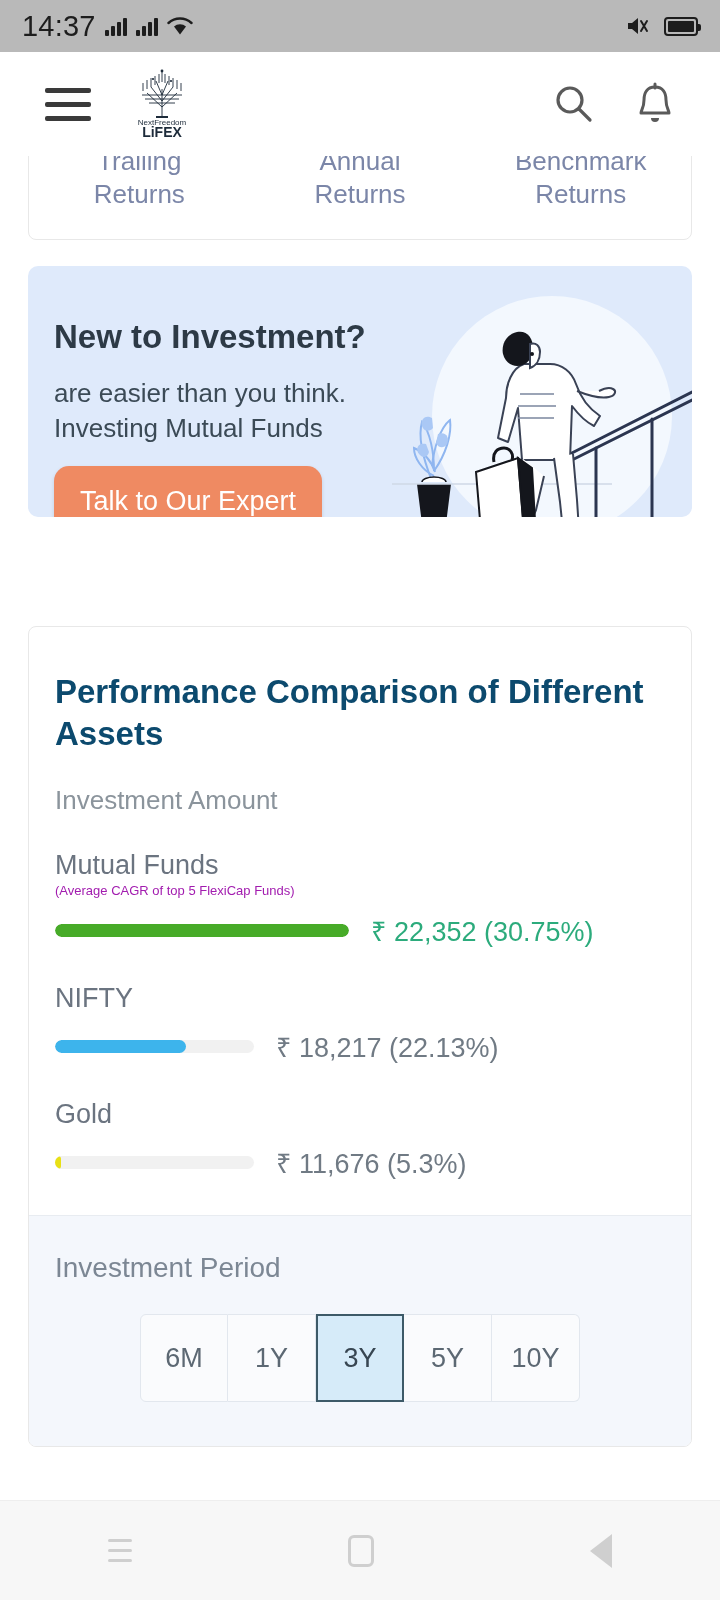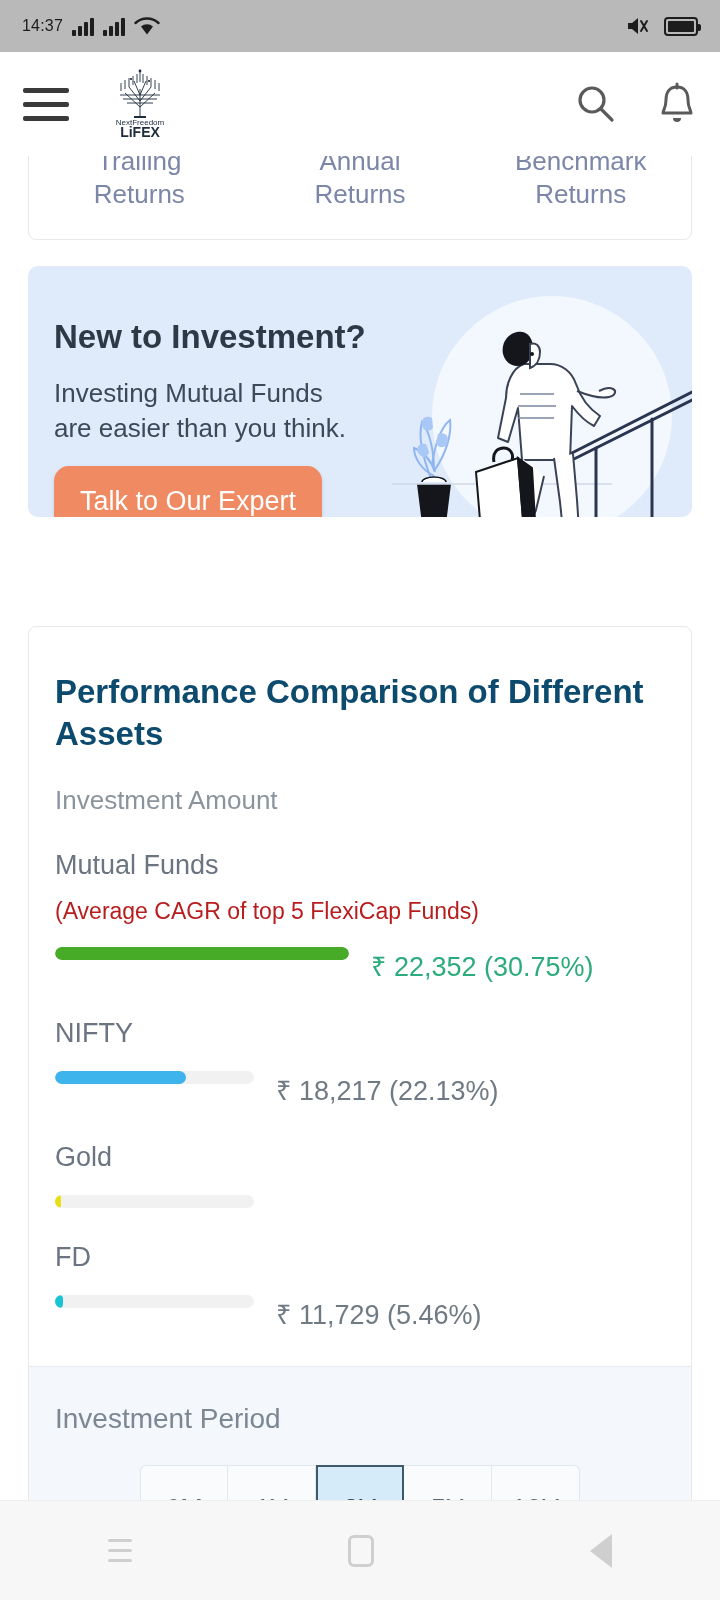--- a/index.html
+++ b/index.html
@@ -11,42 +11,42 @@
   }
   .screen { position: relative; width: 720px; height: 1600px; background: #ffffff; }
 
   
   .statusbar {
     height: 52px; background: #b9b9b9;
     display: flex; align-items: center; justify-content: space-between;
     padding: 0 22px;
   }
   .status-left { display: flex; align-items: center; gap: 9px; }
-  .status-time { font-size: 16px; color: #1d1d1d; letter-spacing: .2px; }
+  .status-time { font-size: 29px; color: #1d1d1d; letter-spacing: .2px; }
   .status-right { display: flex; align-items: center; gap: 14px; }
   .bars { display: flex; align-items: flex-end; gap: 2px; height: 20px; }
   .bars i { display: block; width: 4px; background: #1d1d1d; border-radius: 1px; }
   .bars i:nth-child(1) { height: 6px; }
   .bars i:nth-child(2) { height: 10px; }
   .bars i:nth-child(3) { height: 14px; }
   .bars i:nth-child(4) { height: 18px; }
   .battery {
     width: 34px; height: 19px; border: 2px solid #1d1d1d; border-radius: 4px;
     position: relative; padding: 2px;
   }
   .battery::after {
     content: ""; position: absolute; right: -5px; top: 5px;
     width: 3px; height: 7px; background: #1d1d1d; border-radius: 0 2px 2px 0;
   }
   .battery span { display: block; height: 100%; background: #1d1d1d; border-radius: 1px; }
 
   
   .appbar {
     height: 104px; background: #fff;
-    display: flex; align-items: center; padding: 0 23px;
+    display: flex; align-items: center; padding: 0 45px;
     position: relative; z-index: 5;
   }
   .hamburger { width: 46px; display: flex; flex-direction: column; gap: 9px; cursor: pointer; }
   .hamburger span { display: block; height: 5px; background: #3a3a3a; border-radius: 2px; }
   .logo-wrap { margin-left: 38px; width: 66px; height: 74px; display: flex; align-items: center; }
   .appbar-actions { margin-left: auto; display: flex; align-items: center; gap: 40px; }
 
   
   .content { position: absolute; top: 156px; left: 0; right: 0; bottom: 120px; background: #fff; }
 
@@ -87,22 +87,22 @@
   .field-label { margin-top: 30px; font-size: 26px; color: #8b949c; }
   .select-box {
     margin-top: 14px; height: 66px; border: 1px solid #e3e6e8; border-radius: 5px;
     display: flex; align-items: center; padding: 0 22px; cursor: pointer; background: #fff;
   }
   .select-value { font-size: 28px; color: #475057; }
   .chev { margin-left: auto; }
 
   .asset { margin-top: 34px; }
   .asset-name { font-size: 27px; color: #6b7480; }
-  .asset-note { font-size: 23px; color: #b91c1c; margin-top: 17px; }
-  .asset-row { display: flex; align-items: flex-start; margin-top: 22px; }
+  .asset-note { font-size: 13px; color: #a21caf; margin-top: 2px; }
+  .asset-row { display: flex; align-items: center; margin-top: 14px; }
   .track { width: 199px; height: 13px; background: #f1f1f1; border-radius: 7px; overflow: hidden; flex: none; }
   .fill { height: 100%; border-radius: 7px; }
   .asset-value { margin-left: 22px; font-size: 27px; white-space: nowrap; }
   .asset-value.accent { color: #2cab7c; }
   .asset-value.muted { color: #707a84; }
 
   
   .period { background: #f4f7fc; border-top: 1px solid #e8ecf1; padding: 36px 26px 44px 26px; }
   .period-label { font-size: 28px; color: #7c8794; }
   .seg { margin-top: 30px; display: flex; justify-content: center; }
@@ -212,22 +212,22 @@
       </div>
       <div class="returns-tab">
         <div>Benchmark</div>
         <div>Returns</div>
       </div>
     </div>
 
     <div class="promo">
       <div class="promo-title">New to Investment?</div>
       <div class="promo-sub">
+        <div>are easier than you think.</div>
         <div>Investing Mutual Funds</div>
-        <div>are easier than you think.</div>
       </div>
       <button class="promo-btn">Talk to Our Expert</button>
 
       <svg class="promo-art" viewBox="0 0 320 333">
         <circle cx="180" cy="150" r="120" fill="#f3f8fe"></circle>
 
         <g stroke="#8fb6f0" stroke-width="2" fill="none">
           <path d="M60 215 C50 190 46 170 50 156 C58 166 62 186 62 205"></path>
           <path d="M62 205 C74 188 80 168 78 154 C68 162 62 182 60 200"></path>
           <path d="M62 210 C50 204 42 192 42 182 C52 186 60 196 63 206"></path>
@@ -303,32 +303,24 @@
             <div class="asset-value muted">₹ 18,217 (22.13%)</div>
           </div>
         </div>
 
         <div class="asset">
           <div class="asset-name">Gold</div>
           <div class="asset-row">
             <div class="track">
               <div class="fill" style="width:3%;background:#e8e014"></div>
             </div>
+            <div class="asset-value muted">₹ 11,676 (5.3%)</div>
           </div>
         </div>
 
-        <div class="asset">
-          <div class="asset-name">FD</div>
-          <div class="asset-row">
-            <div class="track">
-              <div class="fill" style="width:4%;background:#19c3d6"></div>
-            </div>
-            <div class="asset-value muted">₹ 11,729 (5.46%)</div>
-          </div>
-        </div>
       </div>
 
       <div class="period">
         <div class="period-label">Investment Period</div>
         <div class="seg">
           <button class="seg-btn">6M</button>
           <button class="seg-btn">1Y</button>
           <button class="seg-btn active">3Y</button>
           <button class="seg-btn">5Y</button>
           <button class="seg-btn">10Y</button>

